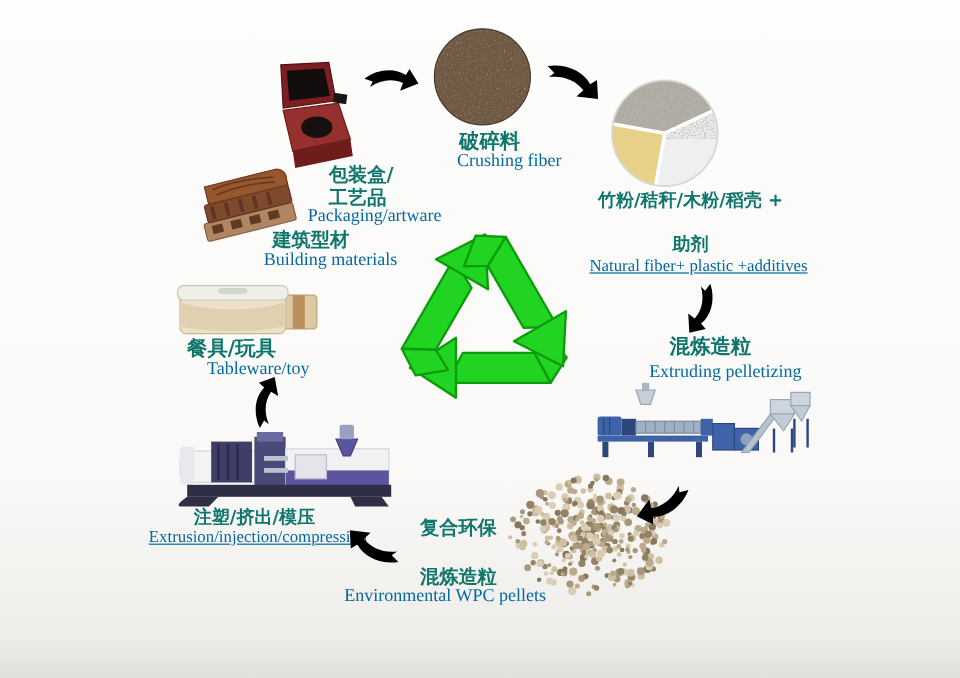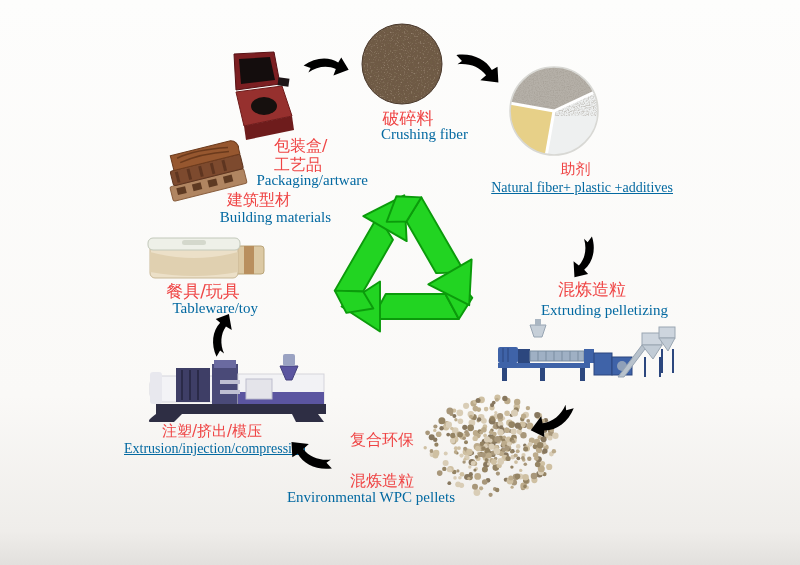--- a/index.html
+++ b/index.html
@@ -2,21 +2,21 @@
 <html><head>
 <meta charset="utf-8">
 <style>
   html,body{margin:0;padding:0;}
   body{
     width:800px;height:565px;position:relative;overflow:hidden;
     background:linear-gradient(180deg,#fdfdfc 0%,#faf9f7 70%,#efedea 94%,#e2e0dd 100%);
     font-family:"DejaVu Sans","Liberation Sans",sans-serif;
   }
   .abs{position:absolute;}
-  .zh{font-weight:400;color:#ef4444;text-align:center;line-height:1.22;
+  .zh{font-weight:700;color:#0f766e;text-align:center;line-height:1.22;
       font-family:"DejaVu Sans","Liberation Sans",sans-serif;}
   .en{color:#0369a1;text-align:right;line-height:1.15;
       font-family:"Liberation Serif","DejaVu Serif",serif;}
   .fs17{font-size:17px;} .fs16{font-size:16px;} .fs15{font-size:15px;} .fs14{font-size:14px;text-decoration:underline;}
   .left{text-align:center;}
   .flow-arrow{overflow:visible;}
   .recycle polygon{fill:#22d422;stroke:#0b9b0b;stroke-width:2;stroke-linejoin:round;}
 </style>
 </head>
 <body>
@@ -94,21 +94,22 @@
     <path d="M47,47 L39.4,90.3 A44,44 0 0 1 3.7,39.3 Z" fill="#e7d088"></path>
   </g>
   <g stroke="#ffffff" stroke-width="3">
     <line x1="47" y1="47" x2="3.7" y2="39.3"></line>
     <line x1="47" y1="47" x2="39.4" y2="90.3"></line>
     <line x1="47" y1="47" x2="86.9" y2="28.4"></line>
   </g>
   <circle cx="47" cy="47" r="44" fill="none" stroke="#d8d8d4" stroke-width="1.5"></circle>
 </svg>
 <div class="abs" style="left:478px;top:158px;width:195px">
-  <div class="zh fs15" style="margin-top:2px">助剂</div>
+  <div class="zh fs15">竹粉/秸秆/木粉/稻壳 +</div>
+  <div class="zh fs15" style="margin-top:18px">助剂</div>
   <div class="en fs14" style="margin-top:2px">Natural fiber+ plastic +additives</div>
 </div>
 
 <div class="abs zh fs17" style="left:537px;top:279px;width:110px">混炼造粒</div>
 <div class="abs en fs15" style="left:533px;top:302px;width:135px">Extruding pelletizing</div>
 
 <svg class="abs" style="left:494px;top:317px" width="182" height="70" viewBox="0 0 182 70">
   <polygon points="36,8 52,8 48,20 40,20" fill="#c6cfd8" stroke="#97a4b2"></polygon>
   <rect x="41" y="2" width="6" height="7" fill="#aab6c2"></rect>
   <rect x="4" y="30" width="20" height="16" rx="2" fill="#3f63a8"></rect>
@@ -501,21 +502,21 @@
 <div class="abs en fs14" style="left:121px;top:441px;width:185px">Extrusion/injection/compression</div>
 
 <svg class="abs" style="left:146px;top:230px" width="124" height="54" viewBox="0 0 124 54">
   <rect x="86" y="16" width="32" height="28" rx="3" fill="#dcc9a4" stroke="#b9a478"></rect>
   <rect x="98" y="16" width="10" height="28" fill="#b98f5e"></rect>
   <rect x="4" y="12" width="88" height="36" rx="5" fill="#ece0c8" stroke="#c9b896"></rect>
   <path d="M4,22 q44,12 88,0 l0,20 q-44,8 -88,0 z" fill="#e0d0b0"></path>
   <rect x="2" y="8" width="92" height="12" rx="5" fill="#eef0e8" stroke="#c2c8ba"></rect>
   <rect x="36" y="10" width="24" height="5" rx="2.5" fill="#d4d8cc"></rect>
 </svg>
-<div class="abs zh fs17" style="left:148px;top:281px;width:110px">餐具/玩具</div>
+<div class="abs zh fs17" style="left:138px;top:281px;width:110px">餐具/玩具</div>
 <div class="abs en fs15" style="left:136px;top:300px;width:122px">Tableware/toy</div>
 
 <svg class="abs recycle" style="left:330px;top:194px" width="150" height="150" viewBox="-78 -78 156 156">
   <g id="arm">
     <polygon points="-20,26 42,26 56,52 -34,52"></polygon>
     <polygon points="42,26 52,8 70,30 56,52"></polygon>
     <polygon points="-26,13 -26,65 -66,39"></polygon>
   </g>
   <use href="#arm" transform="rotate(120)"></use>
   <use href="#arm" transform="rotate(240)"></use>

